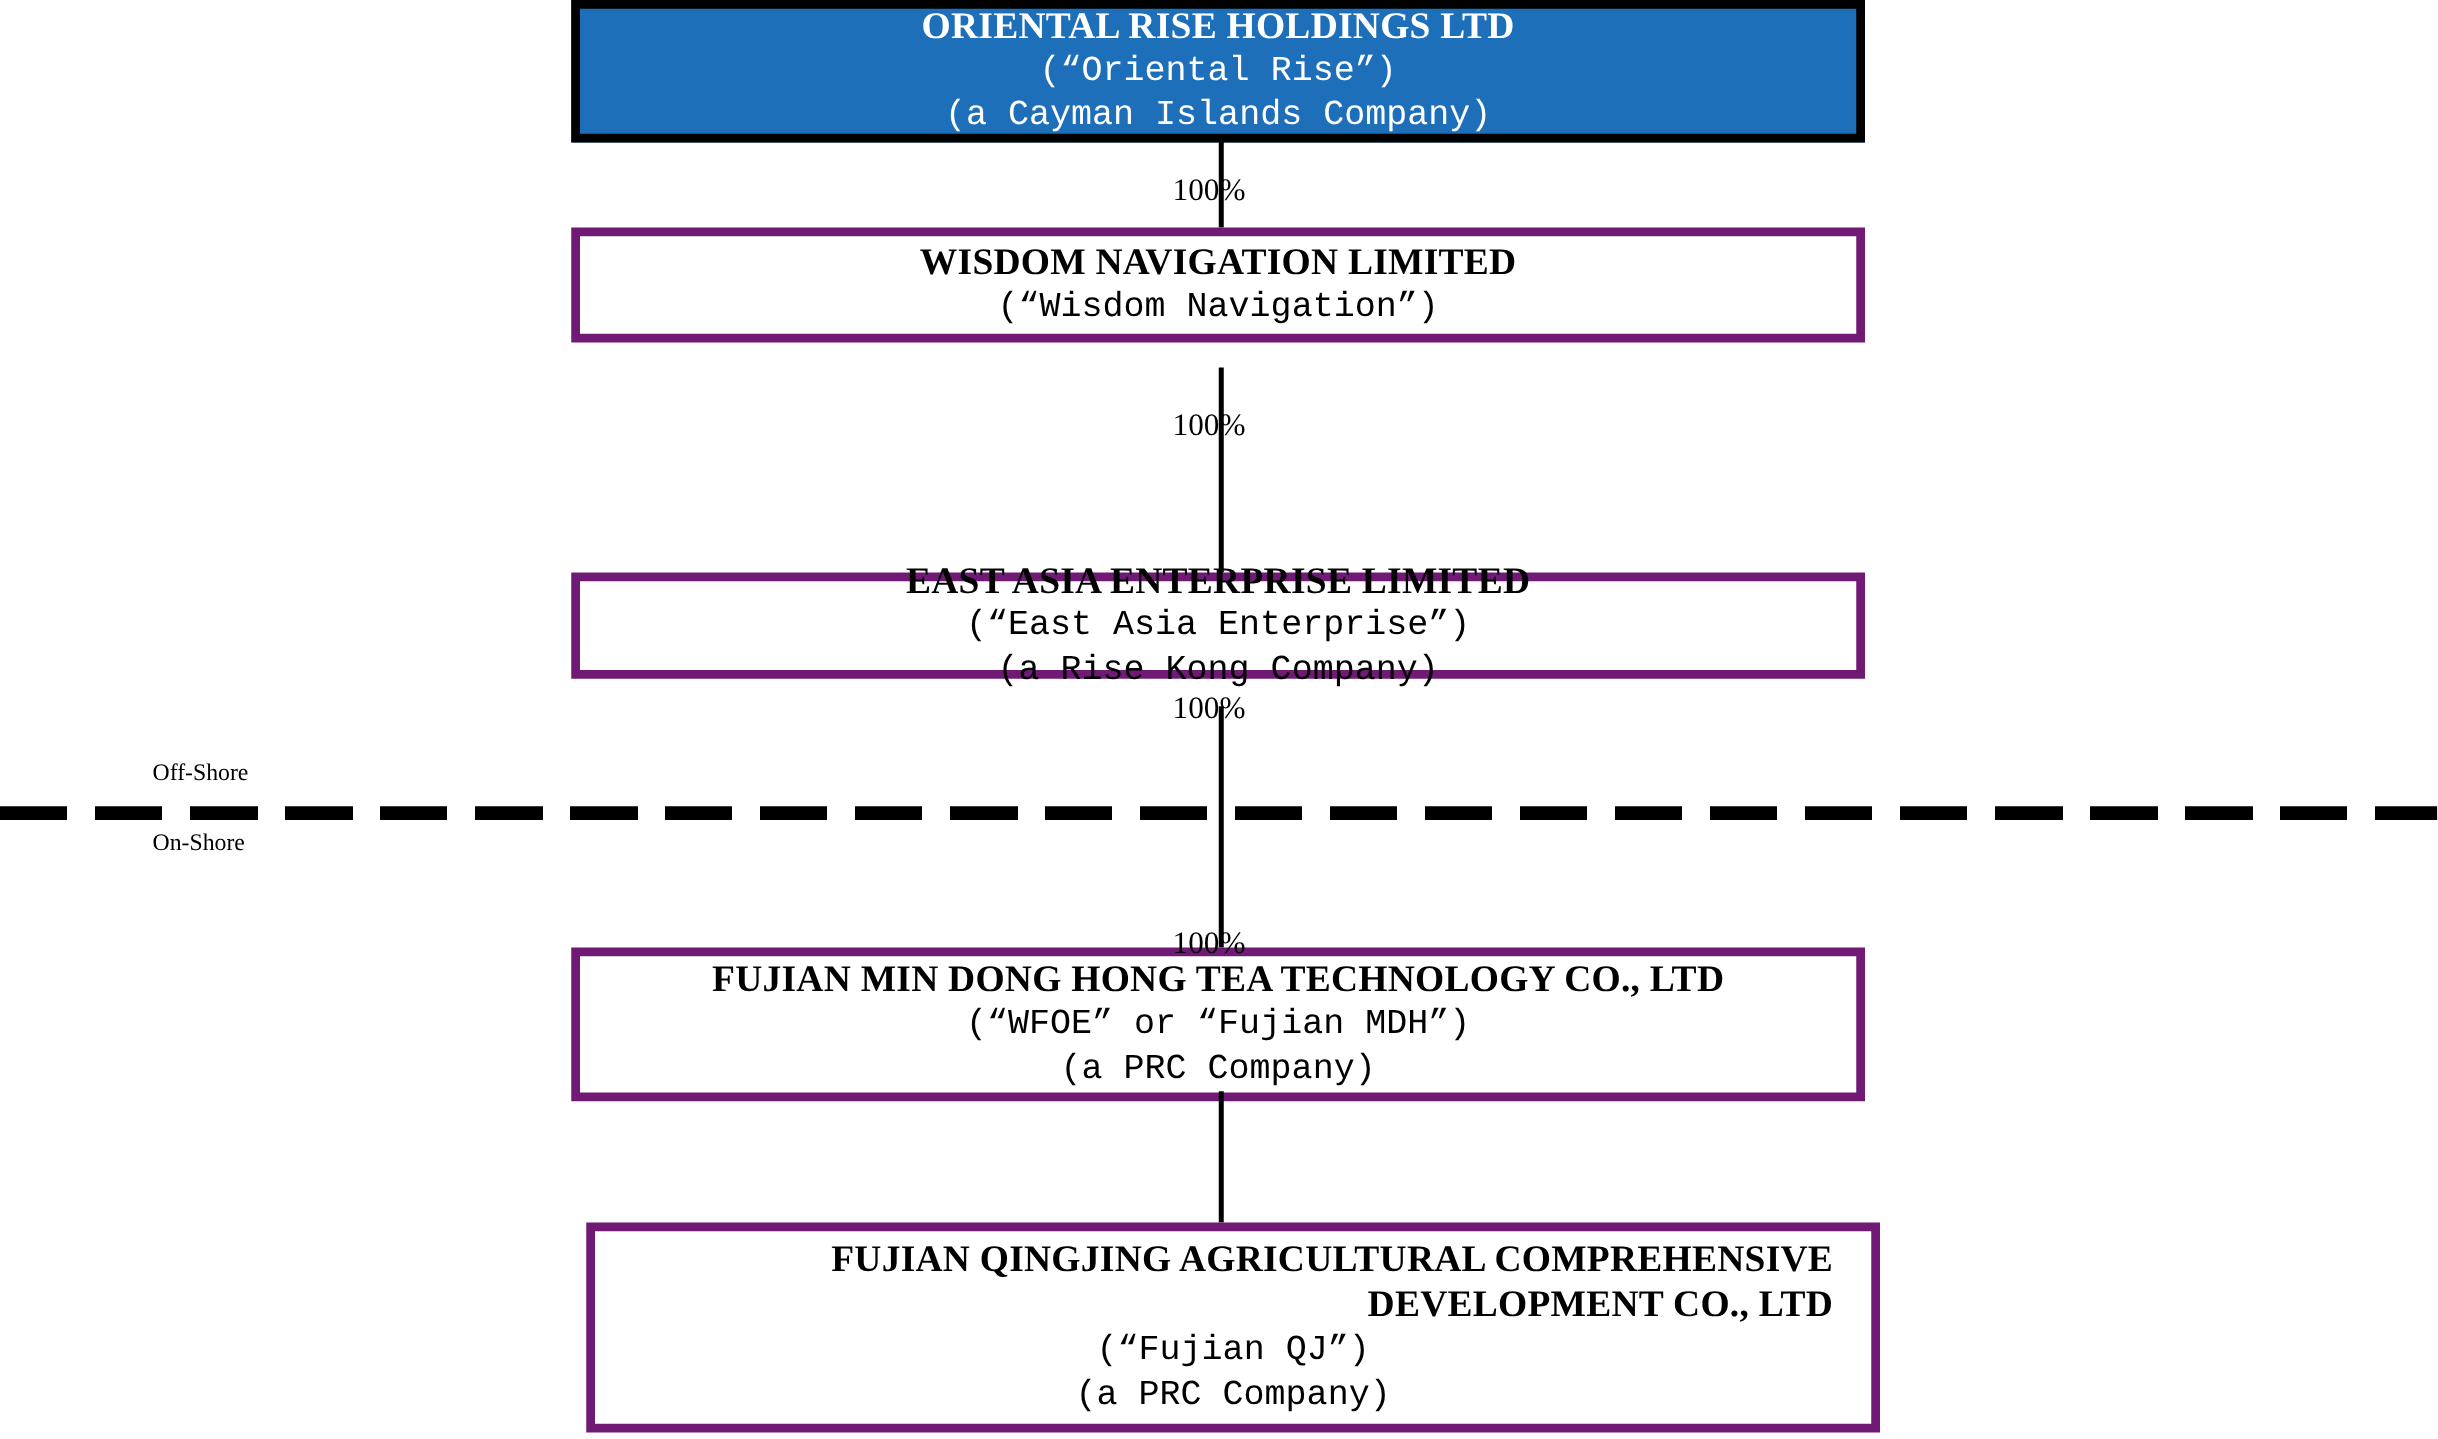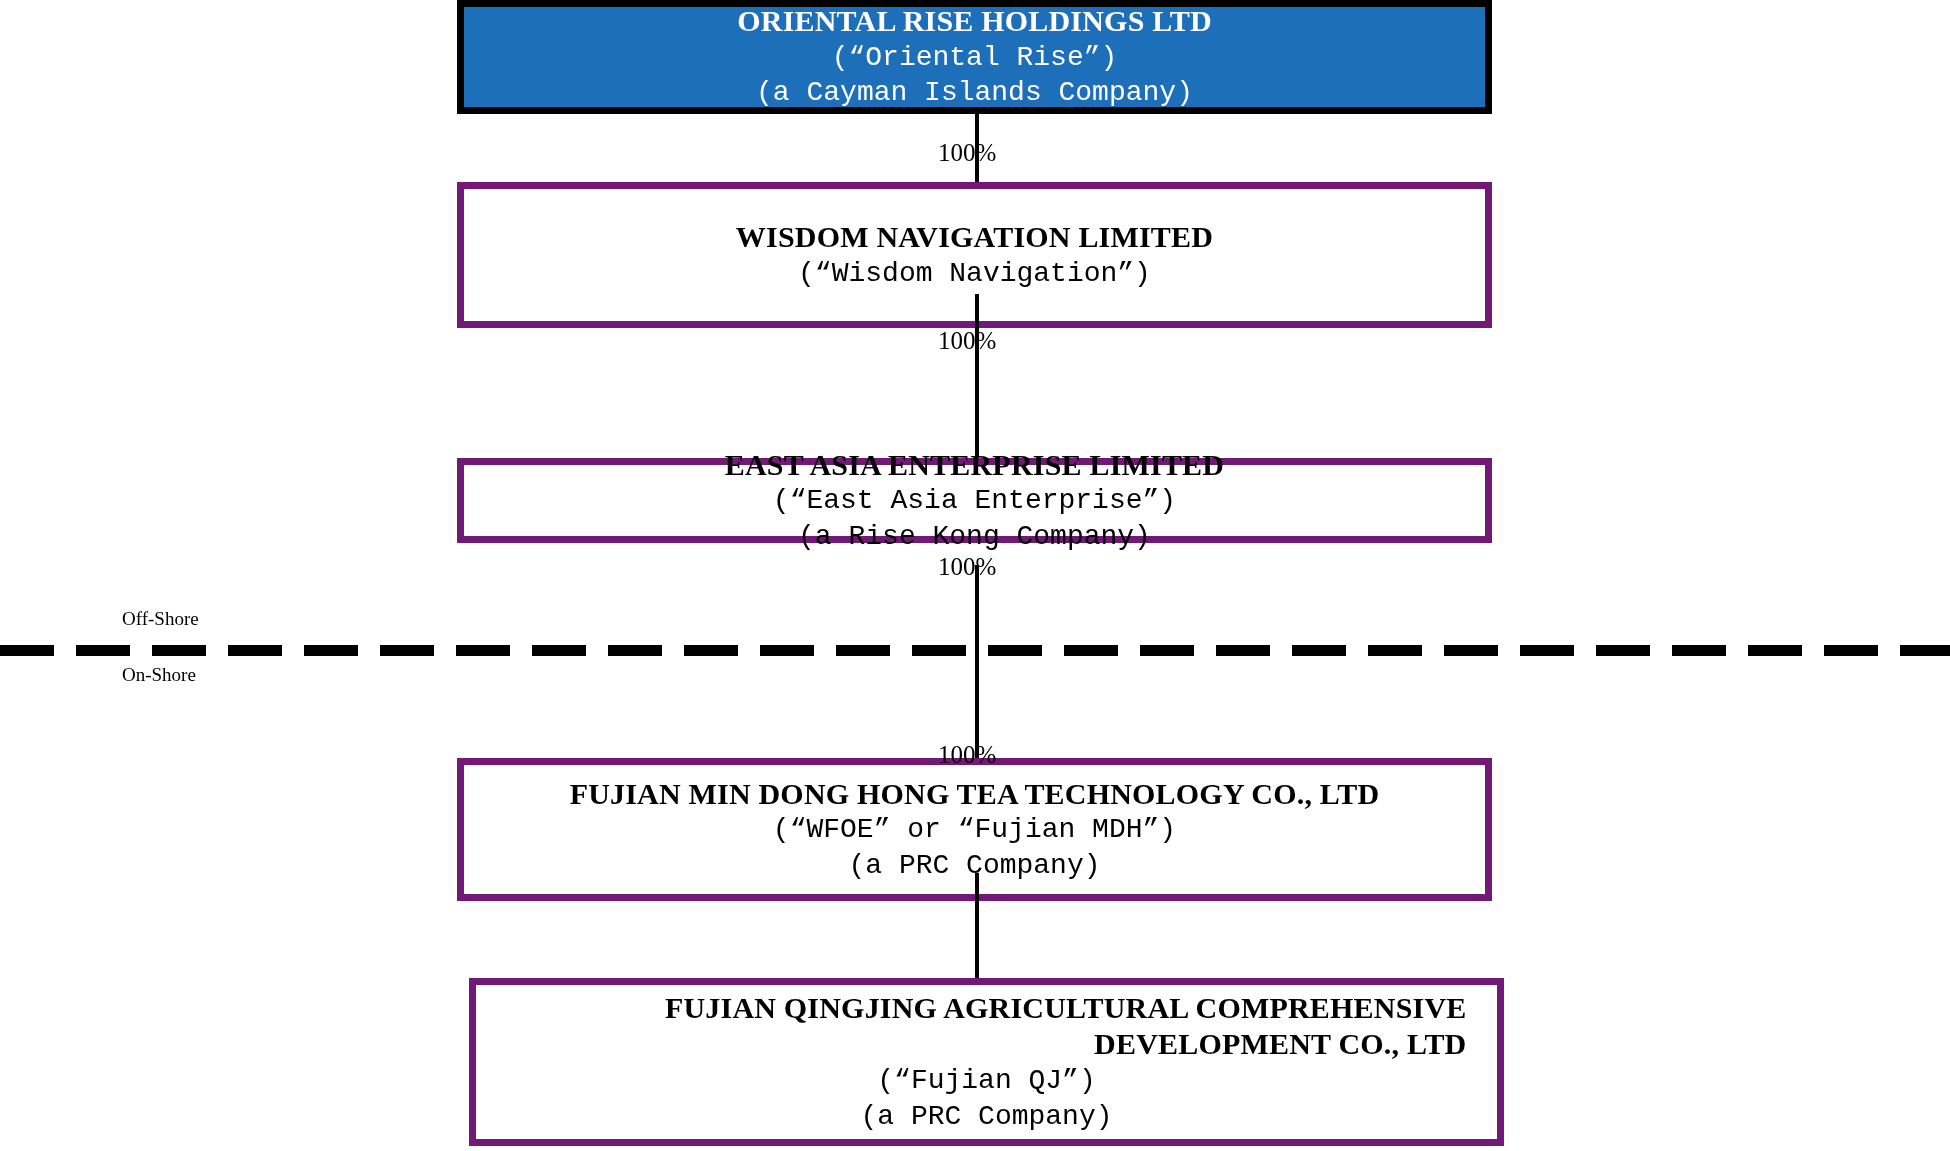--- a/index.html
+++ b/index.html
@@ -50,23 +50,23 @@
   .node .alias,
   .node .juris {
     font-weight: normal;
     font-size: 28px;
     line-height: 1.27;
     font-family: Liberation Mono, monospace;
   }
 
   
   #node-root        { top: 0px;    height: 114px; }
-  #node-wisdom      { top: 182px;  height: 146px; }
+  #node-wisdom      { top: 182px;  height: 92px; }
   #node-eastasia    { top: 458px;  height: 85px; } 
-  #node-mdh         { top: 758px;  height: 143px; }
+  #node-mdh         { top: 758px;  height: 123px; }
   #node-qj          { top: 978px;  height: 168px; margin-left: 12px; }
 
   
   .connector {
     position: absolute;
     left: 975px;
     width: 4px;
     background: #000000;
   }
   #conn-1 { top: 112px; height: 72px;  }

